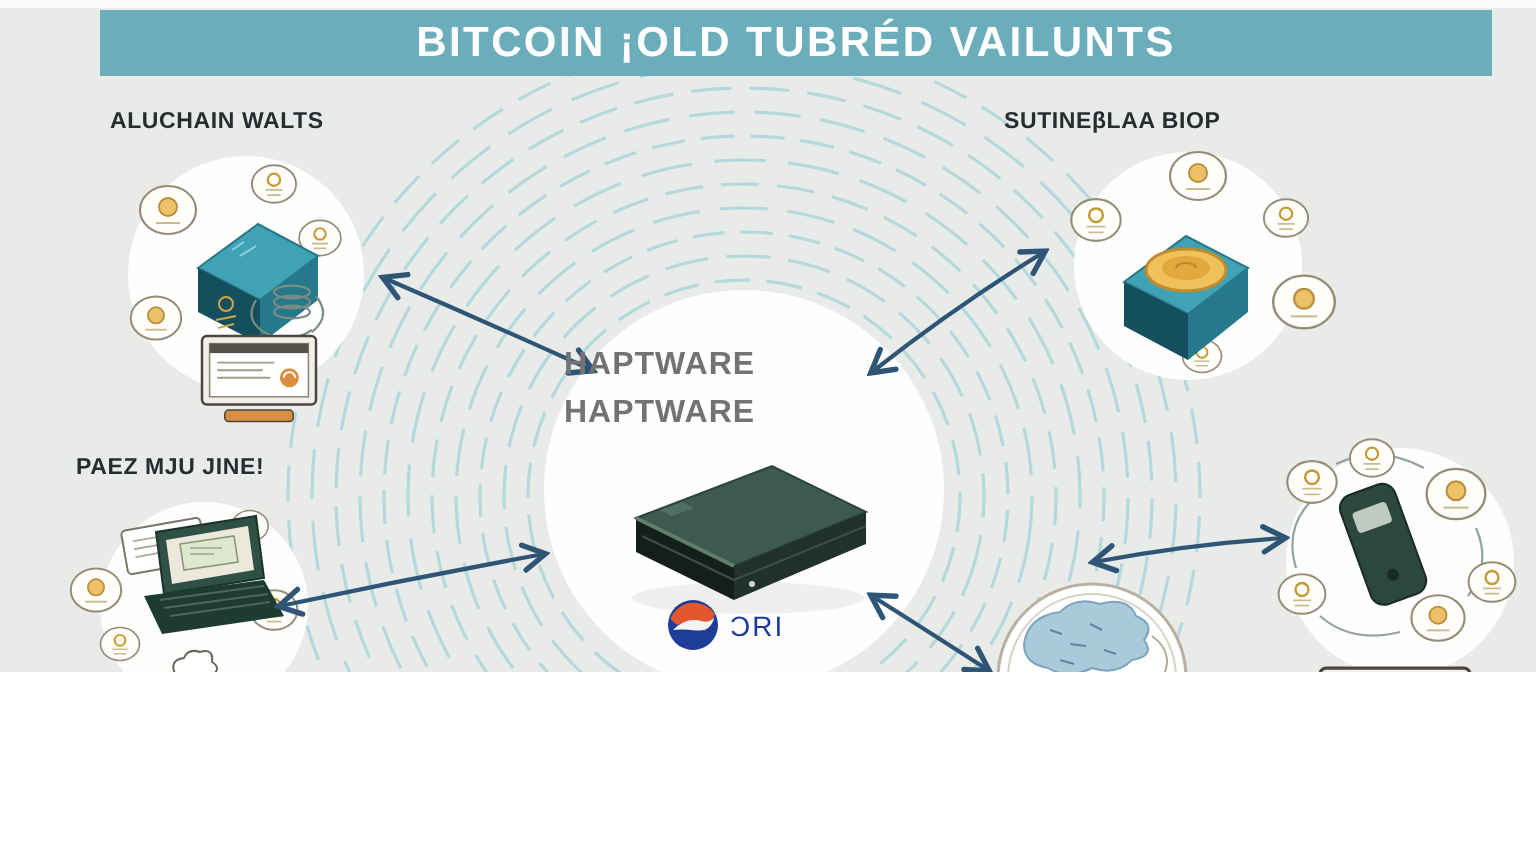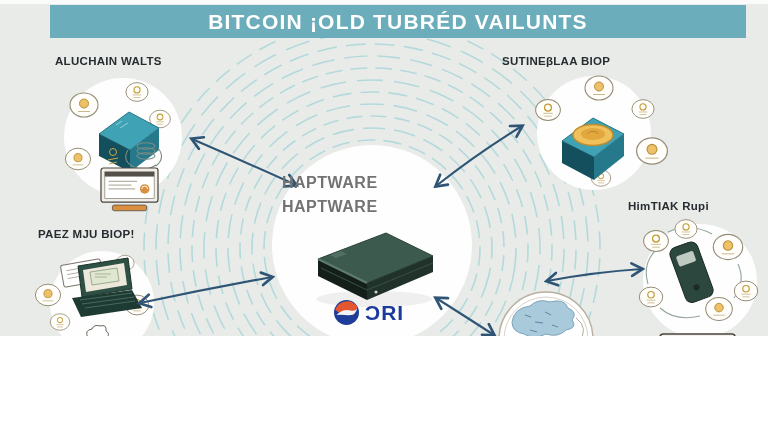--- a/index.html
+++ b/index.html
@@ -12,21 +12,21 @@
   .banner span{color:#ffffff;font-size:21px;font-weight:bold;letter-spacing:1.2px;white-space:nowrap;}
   .lbl{position:absolute;font-size:11.5px;font-weight:bold;color:#272c31;letter-spacing:.3px;
        text-align:left;white-space:nowrap;}
   .lbl-tl{left:55px;top:55px;width:150px;}
   .lbl-tr{left:502px;top:55px;width:150px;}
   .lbl-bl{left:38px;top:228px;width:145px;}
   .lbl-r{left:628px;top:200px;width:140px;}
   .center-title{position:absolute;left:282px;top:171px;width:180px;text-align:left;
                 font-size:16px;font-weight:bold;color:#737373;line-height:24px;letter-spacing:.5px;}
   .logo{position:absolute;left:333px;top:299px;display:flex;align-items:center;gap:5px;}
-  .logo-text{font-size:21px;font-weight:bold;color:#1b3a9c;letter-spacing:1px;}
+  .logo-text{font-size:14px;font-weight:normal;color:#1b3a9c;letter-spacing:1px;}
 </style>
 </head>
 <body>
 
 <div class="stage">
 
   <svg class="art" width="768" height="432" viewBox="0 0 768 432">
     <defs>
       <marker id="ah" viewBox="0 0 10 10" refX="8" refY="5" markerWidth="7.5" markerHeight="7.5" orient="auto-start-reverse">
         <path d="M1.5,1 L8.5,5 L1.5,9" fill="none" stroke="#2f5576" stroke-width="1.7" stroke-linecap="round"></path>
@@ -194,22 +194,21 @@
   </svg>
 
   <div class="top-strip"></div>
 
   <div class="banner">
     <span>BITCOIN ¡OLD TUBRÉD VAILUNTS</span>
   </div>
 
   <div class="lbl lbl-tl">ALUCHAIN WALTS</div>
   <div class="lbl lbl-tr">SUTINEβLAA BIOP</div>
-  <div class="lbl lbl-bl">PAEZ MJU BIOP!</div>
-  <div class="lbl lbl-r">HimTIAK Rupi</div>
+  <div class="lbl lbl-bl">PAEZ MJU JINE!</div>
 
   <div class="center-title">
     <div>HAPTWARE</div>
     <div>HAPTWARE</div>
   </div>
 
   <div class="logo">
     <svg width="27" height="27" viewBox="0 0 27 27">
       <circle cx="13.5" cy="13.5" r="12.5" fill="#1e3d99"></circle>
       <path d="M2.2,10.5 A12.5,12.5 0 0 1 24.5,8.2 L19.5,16.5 Q13,11 5.5,13.5 Z" fill="#e4572e"></path>

